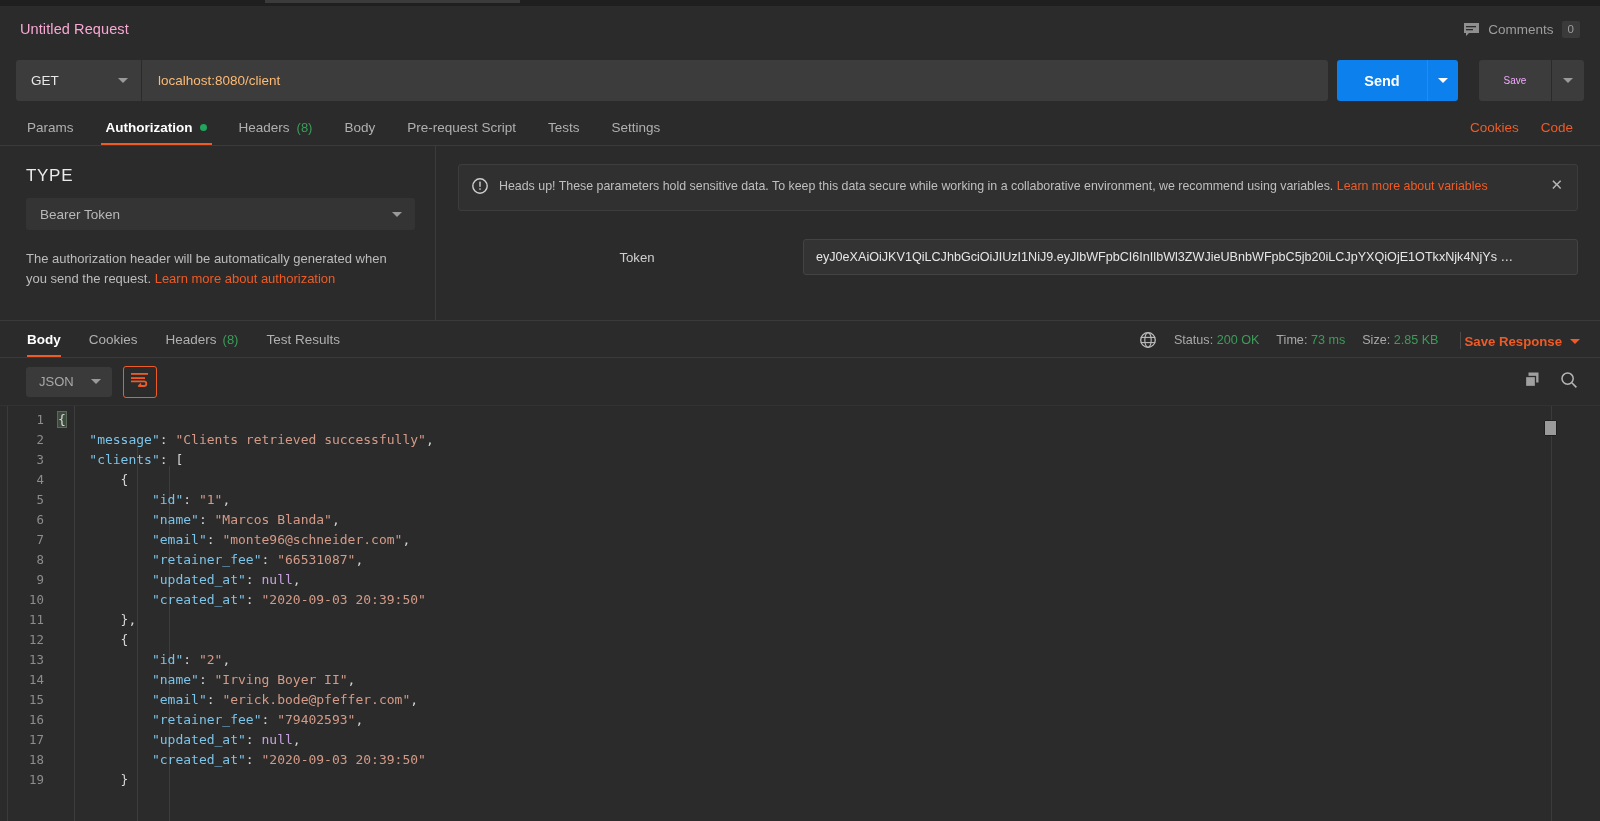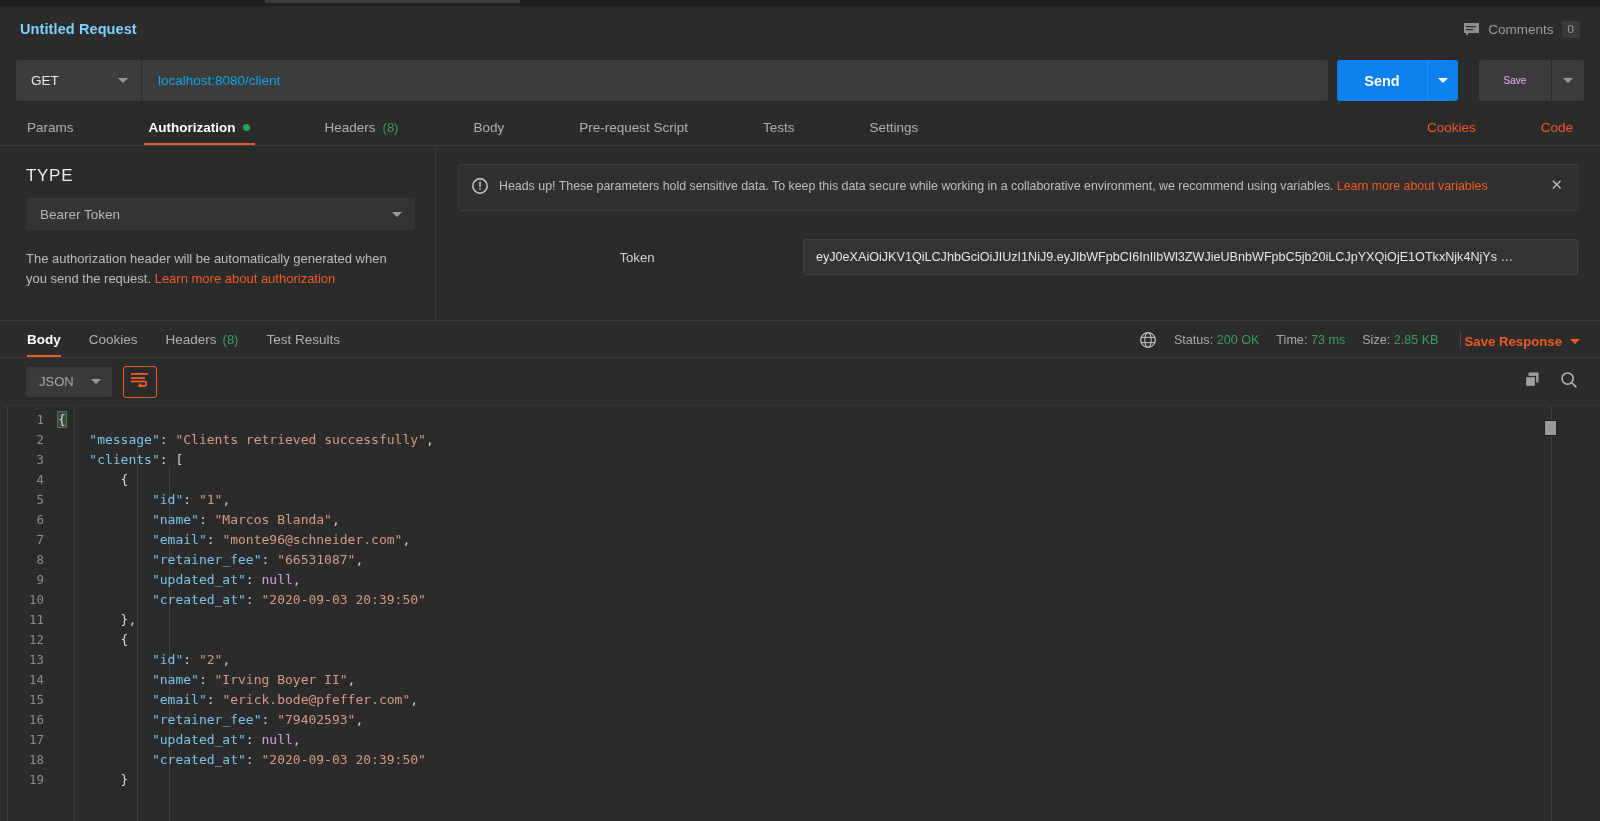--- a/index.html
+++ b/index.html
@@ -11,51 +11,51 @@
     -webkit-font-smoothing:antialiased;
   }
   .app{position:relative;width:1600px;height:821px;background:#2b2b2b;display:flex;flex-direction:column;}
 
   
   .topstrip{height:6px;background:#1f1f1f;flex:0 0 auto;position:relative;}
   .topstrip .tabnub{position:absolute;left:265px;top:0;width:255px;height:3px;background:#3b3b3b;}
 
   
   .titlebar{flex:0 0 auto;height:46px;background:#2b2b2b;display:flex;align-items:center;padding:0 20px;}
-  .req-title{font-size:14.5px;font-weight:bold;color:#7dd3fc;letter-spacing:.1px;}
+  .req-title{font-size:14.5px;font-weight:normal;color:#f9a8d4;letter-spacing:.1px;}
   .titlebar .spacer{flex:1;}
   .comments{display:flex;align-items:center;gap:8px;color:#9d9d9d;font-size:13.5px;}
   .comments .cbadge{background:#3a3a3a;color:#9d9d9d;font-size:11.5px;padding:1px 6px;border-radius:2px;line-height:15px;}
   .ico-comment{width:17px;height:15px;display:block;}
 
   
   .urlbar{flex:0 0 auto;height:57px;display:flex;align-items:center;padding:0 16px;gap:0;background:#2b2b2b;}
   .method{
     width:126px;height:41px;background:#3c3c3c;border-radius:3px 0 0 3px;
     display:flex;align-items:center;justify-content:space-between;padding:0 13px 0 15px;
     font-size:13.5px;color:#e8e8e8;box-sizing:border-box;border-right:1px solid #2b2b2b;
   }
   .caret{width:0;height:0;border-left:5px solid transparent;border-right:5px solid transparent;border-top:5px solid #9a9a9a;}
   .caret.wht{border-top-color:#ffffff;}
   .urlinput{
     flex:1;height:41px;background:#3c3c3c;border-radius:0 3px 3px 0;display:flex;align-items:center;
-    padding:0 16px;font-size:13.5px;color:#0ea5e9;box-sizing:border-box;
+    padding:0 16px;font-size:13.5px;color:#fdba74;box-sizing:border-box;
   }
   .sendwrap{display:flex;margin-left:9px;}
   .btn-send{width:90px;height:41px;background:#0c80ec;color:#fff;font-size:14.5px;font-weight:bold;
     display:flex;align-items:center;justify-content:center;border-radius:3px 0 0 3px;}
   .btn-send-caret{width:30px;height:41px;background:#0c80ec;border-left:1px solid #1a8ff5;border-radius:0 3px 3px 0;
     display:flex;align-items:center;justify-content:center;}
   .savewrap{display:flex;margin-left:21px;}
   .btn-save{width:72px;height:41px;background:#3c3c3c;color:#f0abfc;font-size:10px;
     display:flex;align-items:center;justify-content:center;border-radius:3px 0 0 3px;border-right:1px solid #2b2b2b;}
   .btn-save-caret{width:32px;height:41px;background:#3c3c3c;border-radius:0 3px 3px 0;display:flex;align-items:center;justify-content:center;}
 
   
-  .reqtabs{flex:0 0 auto;height:36px;display:flex;align-items:flex-end;padding:0 16px;background:#2b2b2b;border-bottom:1px solid #3b3b3b;gap:43px;}
+  .reqtabs{flex:0 0 auto;height:36px;display:flex;align-items:flex-end;padding:0 16px;background:#2b2b2b;border-bottom:1px solid #3b3b3b;}
   .rtab{position:relative;height:35px;display:flex;align-items:center;gap:7px;padding:0 16px;font-size:13.5px;color:#b0b0b0;box-sizing:border-box;}
   .rtab:first-child{padding-left:11px;}
   .rtab.active{color:#ffffff;font-weight:bold;}
   .rtab.active:after{content:"";position:absolute;left:11px;right:11px;bottom:0;height:2px;background:#ef5b25;}
   .dot{width:7px;height:7px;border-radius:50%;background:#21a45d;display:block;}
   .cnt{color:#3d9c5a;font-size:13px;}
   .reqtabs .spacer{flex:1;}
   .linkbtn{font-size:13.5px;color:#ef5b25;padding:0 11px;height:35px;display:flex;align-items:center;}
 
   

